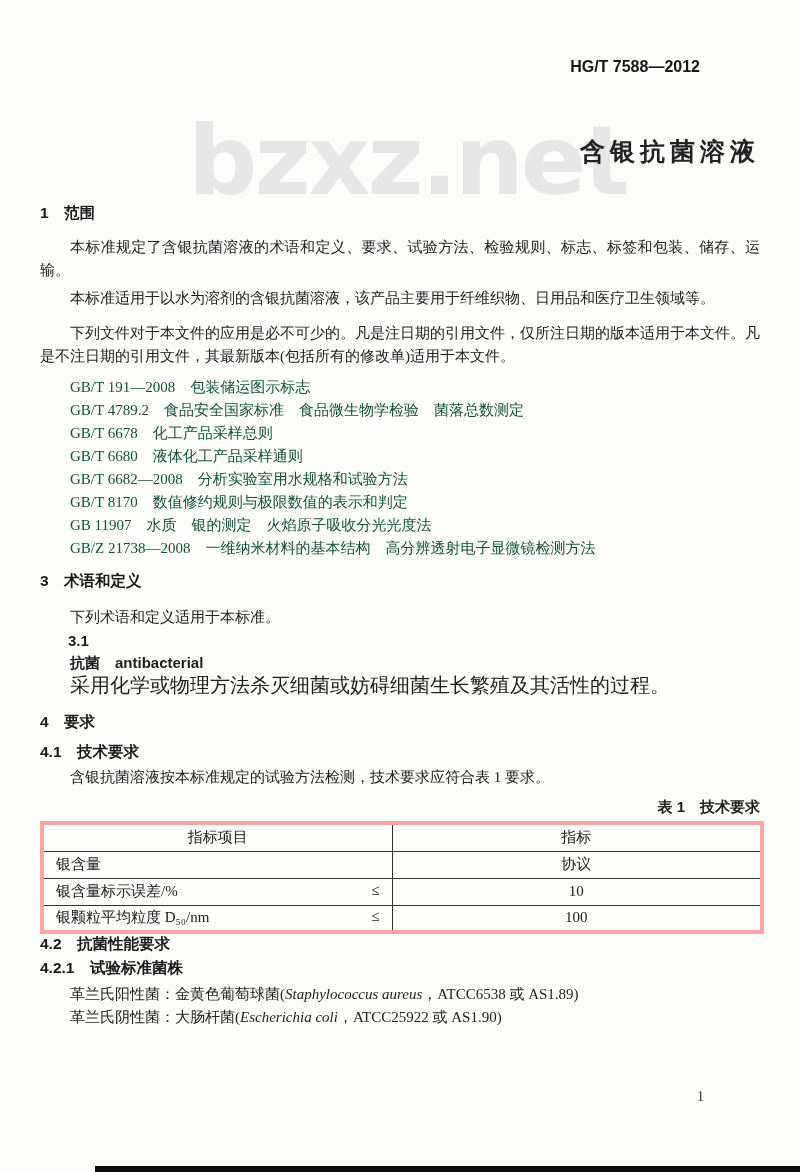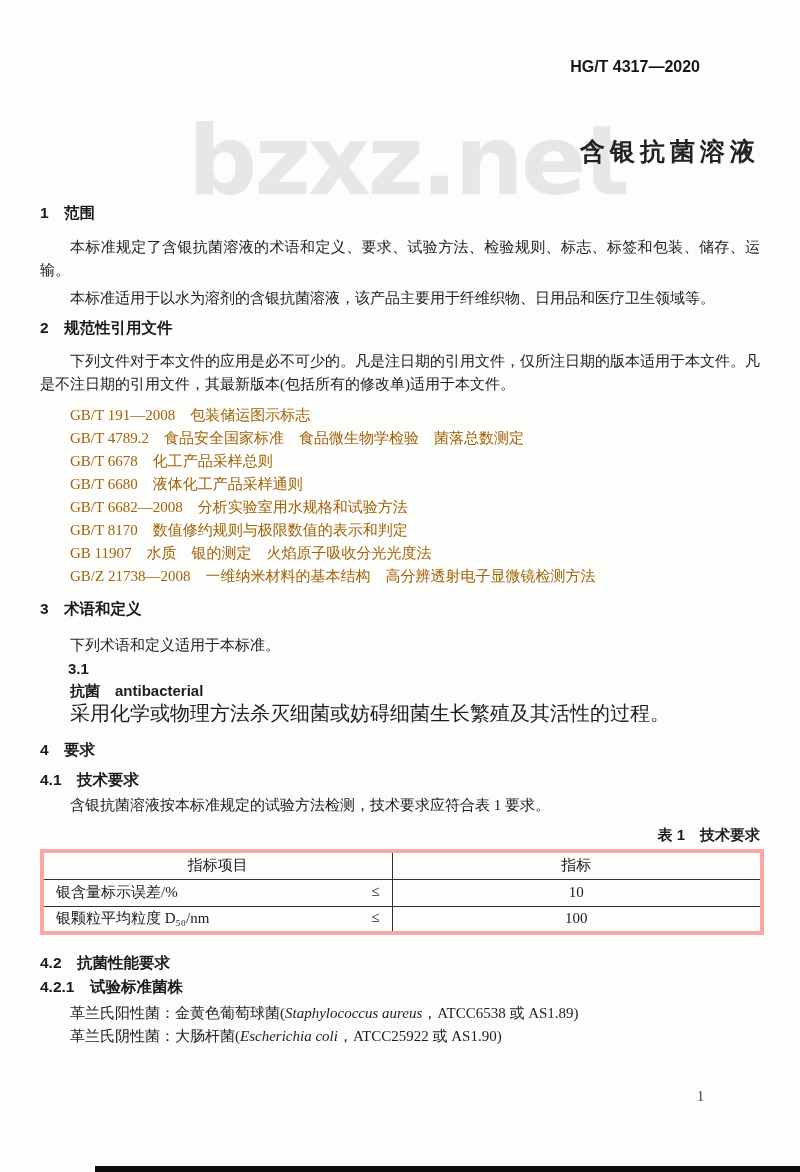--- a/index.html
+++ b/index.html
@@ -46,38 +46,38 @@
   .sec-heading{
     font-family:"Liberation Sans","DejaVu Sans",sans-serif;
     font-weight:bold; font-size:15.5px; line-height:20px;
     color:#1a1a1a;
   }
   .h-s1   { margin-top:37px; }
   .h-s2   { margin-top:8px;  }
   .h-s3   { margin-top:11px; }
   .h-s4   { margin-top:16px; }
   .h-s41  { margin-top:10px; }
-  .h-s42  { margin-top:18px; }
+  .h-s42  { }
   .h-s421 { margin-top:4px;  }
   p.body-text{
     font-size:15px; line-height:23px;
     text-indent:30px;
     color:#202020;
     text-align:justify;
   }
   .p-s1a{ margin-top:13px; }
   .p-s1b{ margin-top:5px;  }
   .p-s2 { margin-top:12px; }
   .p-s3 { margin-top:15px; }
   .p-s41{ margin-top:4px;  }
   .refs{ margin-top:8px; }
   .ref-line{
     font-size:15px; line-height:23px;
     padding-left:30px;
-    color:#a16207;
+    color:#14532d;
     white-space:nowrap;
   }
   .term-number{
     font-family:"Liberation Sans","DejaVu Sans",sans-serif;
     font-weight:bold; font-size:15px; line-height:22px;
     margin-top:1px;
     margin-left:28px;
   }
   .term-line{
     font-family:"Liberation Sans","DejaVu Sans",sans-serif;
@@ -137,29 +137,28 @@
 </style>
 </head>
 <body>
 
 <div class="page">
 
   <div class="watermark">bzxz.net</div>
 
   <div class="content">
 
-    <div class="std-number">HG/T 4317—2020</div>
+    <div class="std-number">HG/T 7588—2012</div>
 
     <h1 class="doc-title">含银抗菌溶液</h1>
 
     <div class="sec-heading h-s1">1　范围</div>
     <p class="body-text p-s1a">本标准规定了含银抗菌溶液的术语和定义、要求、试验方法、检验规则、标志、标签和包装、储存、运输。</p>
     <p class="body-text p-s1b">本标准适用于以水为溶剂的含银抗菌溶液，该产品主要用于纤维织物、日用品和医疗卫生领域等。</p>
 
-    <div class="sec-heading h-s2">2　规范性引用文件</div>
     <p class="body-text p-s2">下列文件对于本文件的应用是必不可少的。凡是注日期的引用文件，仅所注日期的版本适用于本文件。凡是不注日期的引用文件，其最新版本(包括所有的修改单)适用于本文件。</p>
     <div class="refs">
       <div class="ref-line">GB/T 191—2008　包装储运图示标志</div>
       <div class="ref-line">GB/T 4789.2　食品安全国家标准　食品微生物学检验　菌落总数测定</div>
       <div class="ref-line">GB/T 6678　化工产品采样总则</div>
       <div class="ref-line">GB/T 6680　液体化工产品采样通则</div>
       <div class="ref-line">GB/T 6682—2008　分析实验室用水规格和试验方法</div>
       <div class="ref-line">GB/T 8170　数值修约规则与极限数值的表示和判定</div>
       <div class="ref-line">GB 11907　水质　银的测定　火焰原子吸收分光光度法</div>
       <div class="ref-line">GB/Z 21738—2008　一维纳米材料的基本结构　高分辨透射电子显微镜检测方法</div>
@@ -184,20 +183,27 @@
       </colgroup>
       <thead>
         <tr>
           <th>指标项目</th>
           <th>指标</th>
         </tr>
       </thead>
       <tbody>
         <tr>
           <td class="c-item">
+            <span>银含量</span>
+            <span class="op"></span>
+          </td>
+          <td class="c-value">协议</td>
+        </tr>
+        <tr>
+          <td class="c-item">
             <span>银含量标示误差/%</span>
             <span class="op">≤</span>
           </td>
           <td class="c-value">10</td>
         </tr>
         <tr>
           <td class="c-item">
             <span>银颗粒平均粒度 D₅₀/nm</span>
             <span class="op">≤</span>
           </td>

